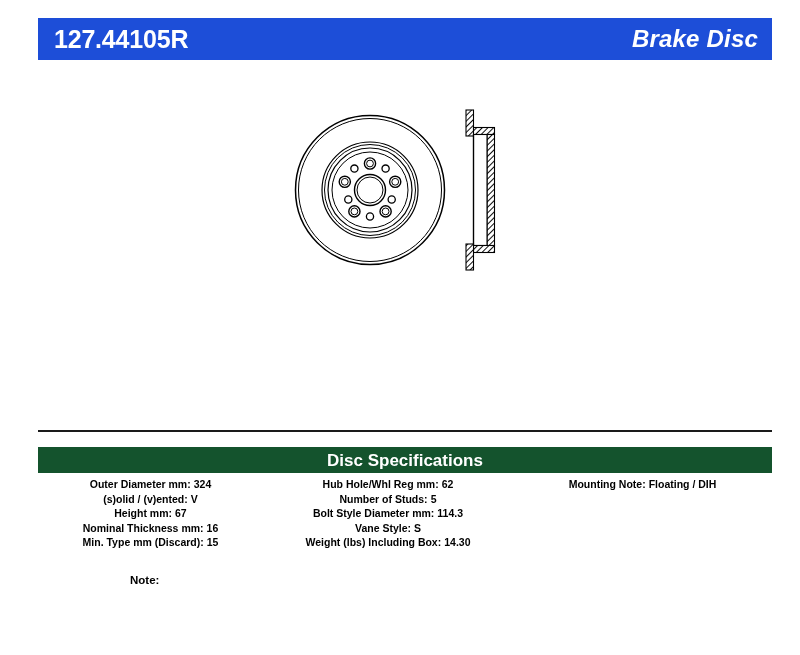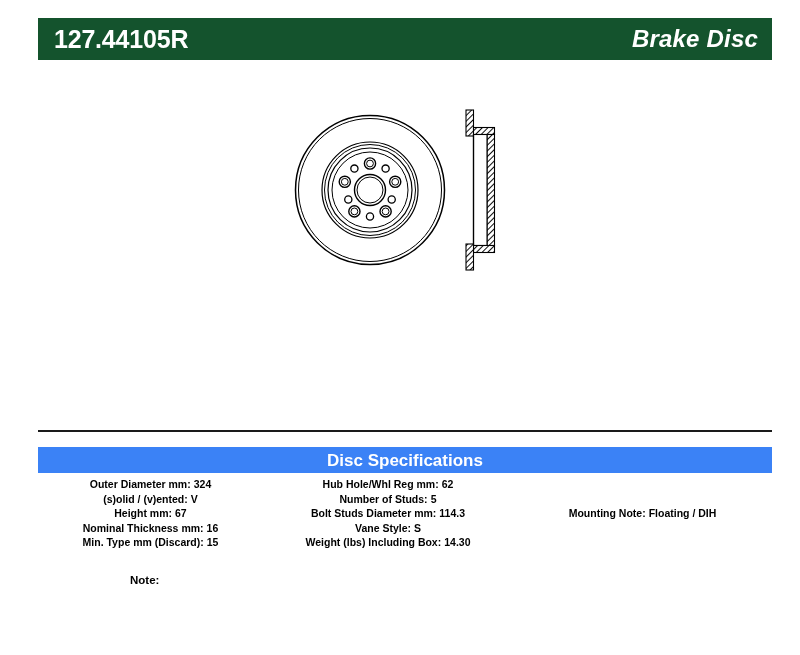--- a/index.html
+++ b/index.html
@@ -17,21 +17,21 @@
     overflow: hidden;
   }
 
   
   .header-bar {
     position: absolute;
     left: 38px;
     top: 18px;
     width: 734px;
     height: 42px;
-    background: #14532d;
+    background: #1d4ed8;
     display: flex;
     align-items: center;
     justify-content: space-between;
     box-sizing: border-box;
     padding: 0 14px 0 16px;
   }
   .part-number {
     color: #ffffff;
     font-size: 25px;
     font-weight: bold;
@@ -71,40 +71,40 @@
     background: #1a1a1a;
   }
 
   
   .specs-bar {
     position: absolute;
     left: 38px;
     top: 447px;
     width: 734px;
     height: 26px;
-    background: #3b82f6;
+    background: #14532d;
     display: flex;
     align-items: center;
     justify-content: center;
   }
   .specs-bar-title {
     color: #ffffff;
     font-size: 17px;
     font-weight: bold;
     line-height: 1;
   }
 
   
   .specs-columns {
     position: absolute;
     left: 38px;
     top: 477px;
     width: 734px;
     display: flex;
-    align-items: center;
+    align-items: flex-start;
   }
   .spec-col {
     box-sizing: border-box;
   }
   .spec-col-left   { width: 225px; }
   .spec-col-middle { width: 250px; }
   .spec-col-right  { width: 259px; }
 
   .spec-row {
     font-size: 10.5px;
@@ -248,21 +248,21 @@
   <div class="spec-col spec-col-middle">
     <div class="spec-row">
       <span class="spec-label">Hub Hole/Whl Reg mm:</span>
       <span class="spec-value">62</span>
     </div>
     <div class="spec-row">
       <span class="spec-label">Number of Studs:</span>
       <span class="spec-value">5</span>
     </div>
     <div class="spec-row">
-      <span class="spec-label">Bolt Studs Diameter mm:</span>
+      <span class="spec-label">Bolt Style Diameter mm:</span>
       <span class="spec-value">114.3</span>
     </div>
     <div class="spec-row">
       <span class="spec-label">Vane Style:</span>
       <span class="spec-value">S</span>
     </div>
     <div class="spec-row">
       <span class="spec-label">Weight (lbs) Including Box:</span>
       <span class="spec-value">14.30</span>
     </div>

